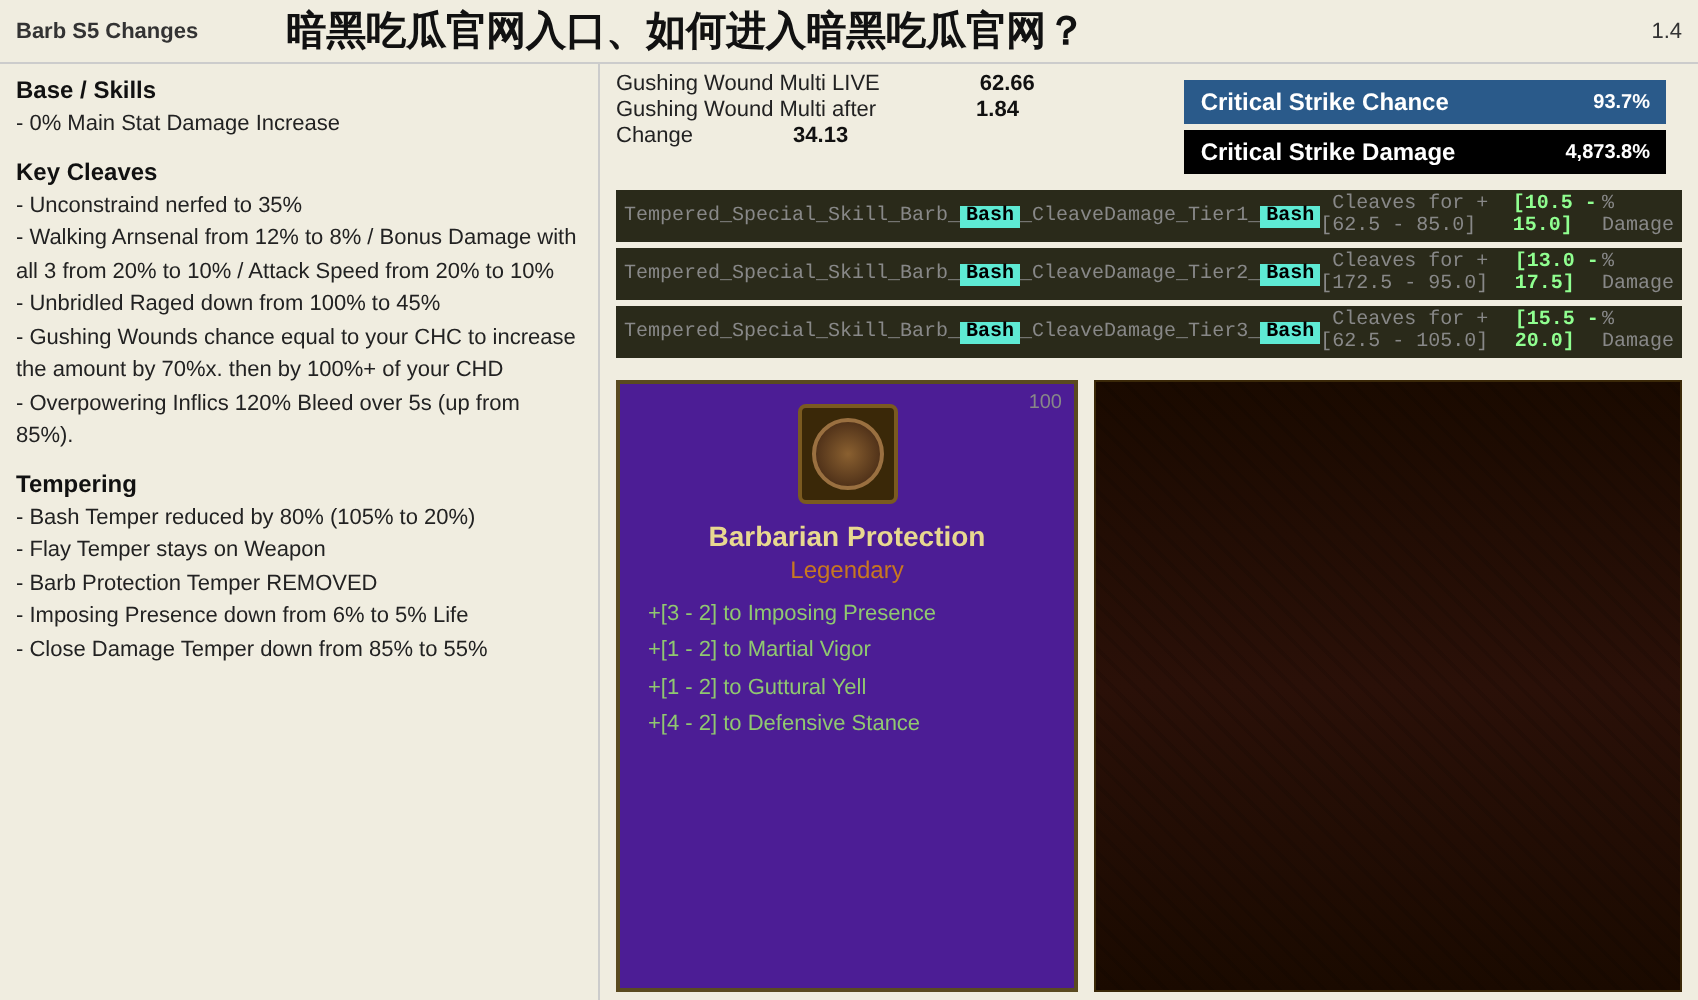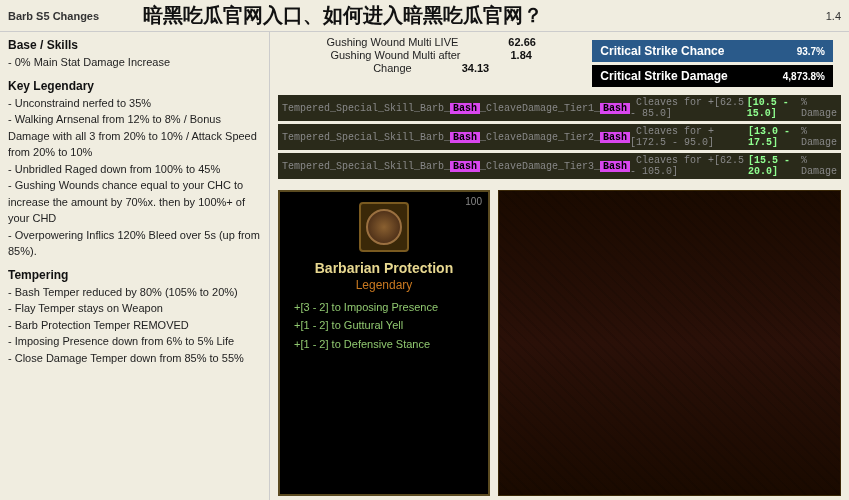--- a/index.html
+++ b/index.html
@@ -55,21 +55,21 @@
 
     
     .content-area {
       display: flex;
       flex: 1;
       overflow: hidden;
     }
 
     
     .left-panel {
-      width: 270px;
+      width: 300px;
       flex-shrink: 0;
       background: #f0ede0;
       padding: 6px 8px;
       border-right: 1px solid #ccc;
       overflow-y: auto;
     }
 
     .section-title {
       font-weight: bold;
       font-size: 12px;
@@ -91,21 +91,21 @@
     .right-panel {
       flex: 1;
       background: #f0ede0;
       display: flex;
       flex-direction: column;
       overflow: hidden;
     }
 
     .stat-row {
       display: flex;
-      justify-content: center;
+      justify-content: flex-start;
       gap: 30px;
       font-size: 11px;
       color: #111;
     }
 
     .stat-label {
       color: #222;
     }
 
     .stat-value {
@@ -179,21 +179,21 @@
       background: #2a2a1a;
       padding: 2px 4px;
       font-size: 10px;
     }
 
     .temper-text-gray {
       color: #888;
     }
 
     .temper-tag-yellow {
-      background: #d946ef;
+      background: #5eead4;
       color: #000;
       font-weight: bold;
       padding: 0 3px;
       font-size: 10px;
     }
 
     .temper-highlight {
       color: #90ff90;
       font-weight: bold;
     }
@@ -201,22 +201,22 @@
     
     .bottom-area {
       flex: 1;
       display: flex;
       padding: 4px 8px;
       gap: 8px;
       min-height: 0;
     }
 
     .tooltip-box {
-      width: 212px;
-      background: #000000;
+      width: 231px;
+      background: #4c1d95;
       border: 2px solid #5a4a20;
       padding: 10px 14px;
       display: flex;
       flex-direction: column;
       align-items: center;
       position: relative;
     }
 
     .tooltip-icon-area {
       width: 50px;
@@ -309,21 +309,21 @@
   <div class="content-area">
 
     <div class="left-panel">
 
       <div class="section-gap">
         <div class="section-title">Base / Skills</div>
         <div class="section-item">- 0% Main Stat Damage Increase</div>
       </div>
 
       <div class="section-gap">
-        <div class="section-title">Key Legendary</div>
+        <div class="section-title">Key Cleaves</div>
         <div class="section-item">- Unconstraind nerfed to 35%</div>
         <div class="section-item">- Walking Arnsenal from 12% to 8% / Bonus Damage with all 3 from 20% to 10% / Attack Speed from 20% to 10%</div>
         <div class="section-item">- Unbridled Raged down from 100% to 45%</div>
         <div class="section-item">- Gushing Wounds chance equal to your CHC to increase the amount by 70%x. then by 100%+ of your CHD</div>
         <div class="section-item">- Overpowering Inflics 120% Bleed over 5s (up from 85%).</div>
       </div>
 
       <div class="section-gap">
         <div class="section-title">Tempering</div>
         <div class="section-item">- Bash Temper reduced by 80% (105% to 20%)</div>
@@ -397,22 +397,23 @@
       <div class="bottom-area">
 
         <div class="tooltip-box">
           <span class="tooltip-corner-num">100</span>
           <div class="tooltip-icon-area">
             <div class="tooltip-icon-inner"></div>
           </div>
           <div class="tooltip-name">Barbarian Protection</div>
           <div class="tooltip-rarity">Legendary</div>
           <div class="tooltip-stat">+[3 - 2] to Imposing Presence</div>
+          <div class="tooltip-stat">+[1 - 2] to Martial Vigor</div>
           <div class="tooltip-stat">+[1 - 2] to Guttural Yell</div>
-          <div class="tooltip-stat">+[1 - 2] to Defensive Stance</div>
+          <div class="tooltip-stat">+[4 - 2] to Defensive Stance</div>
         </div>
 
         <div class="bg-image-area">
           <div class="bg-dark-texture"></div>
         </div>
 
       </div>
 
     </div>
   </div>

